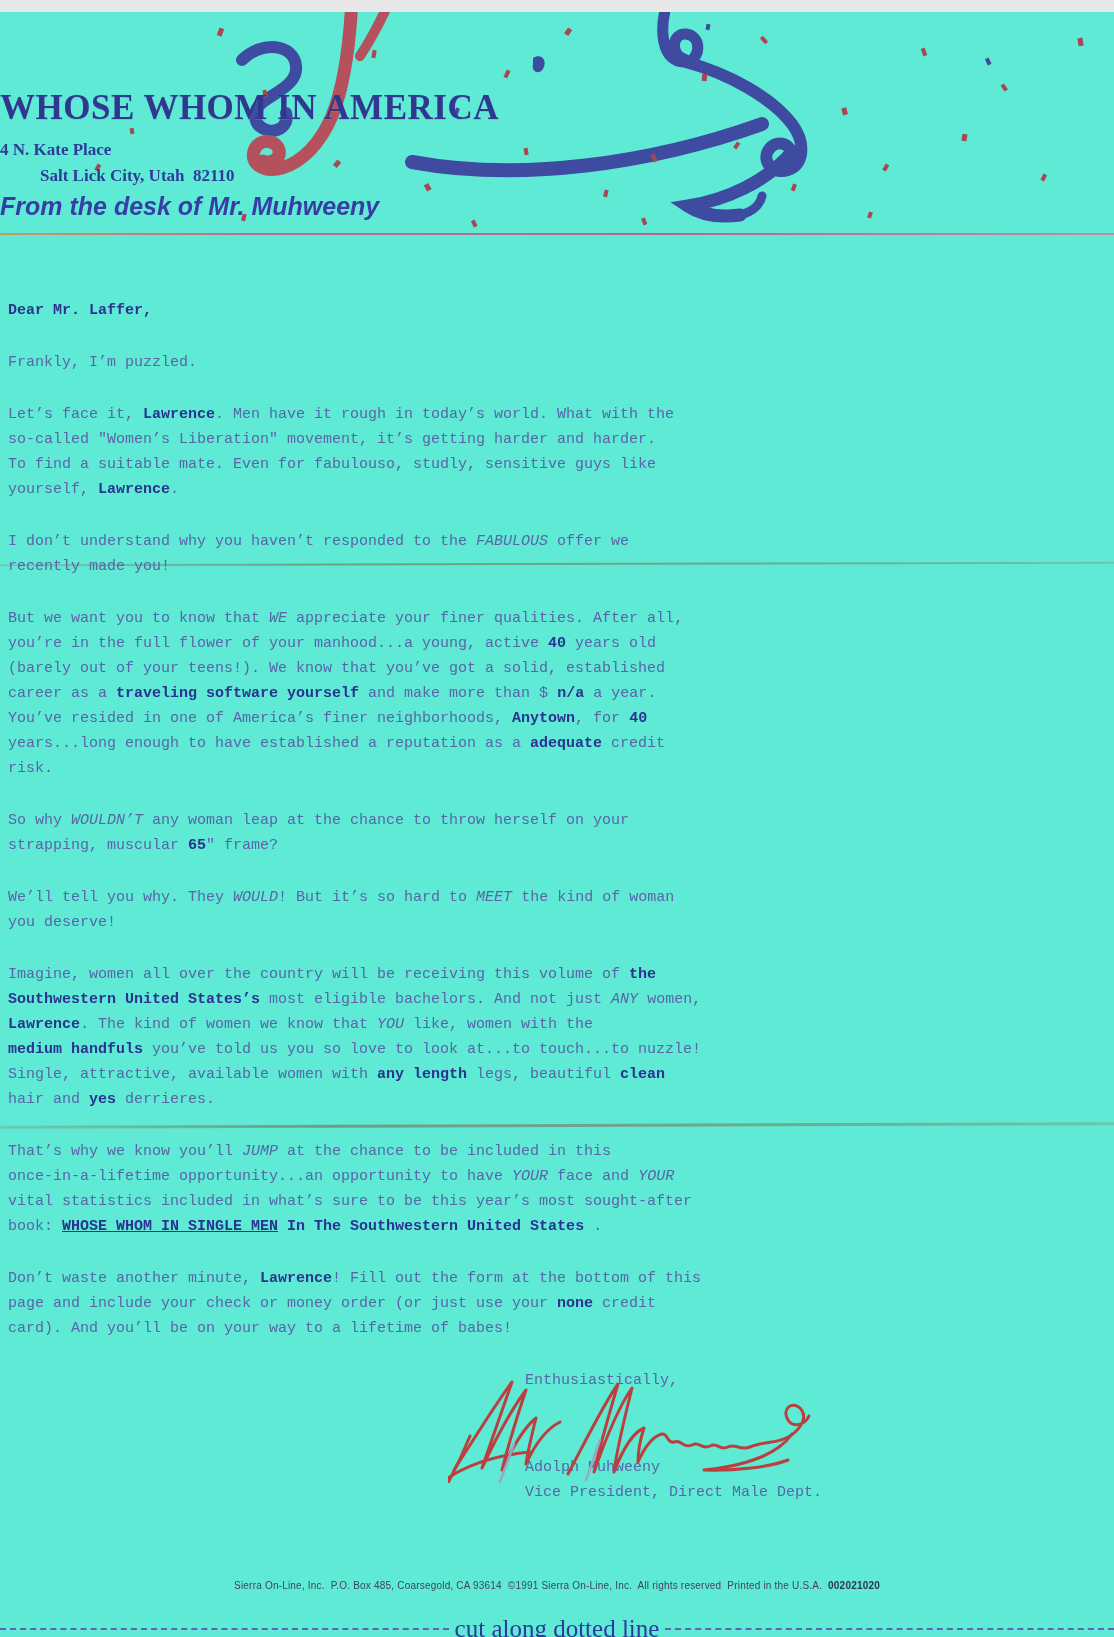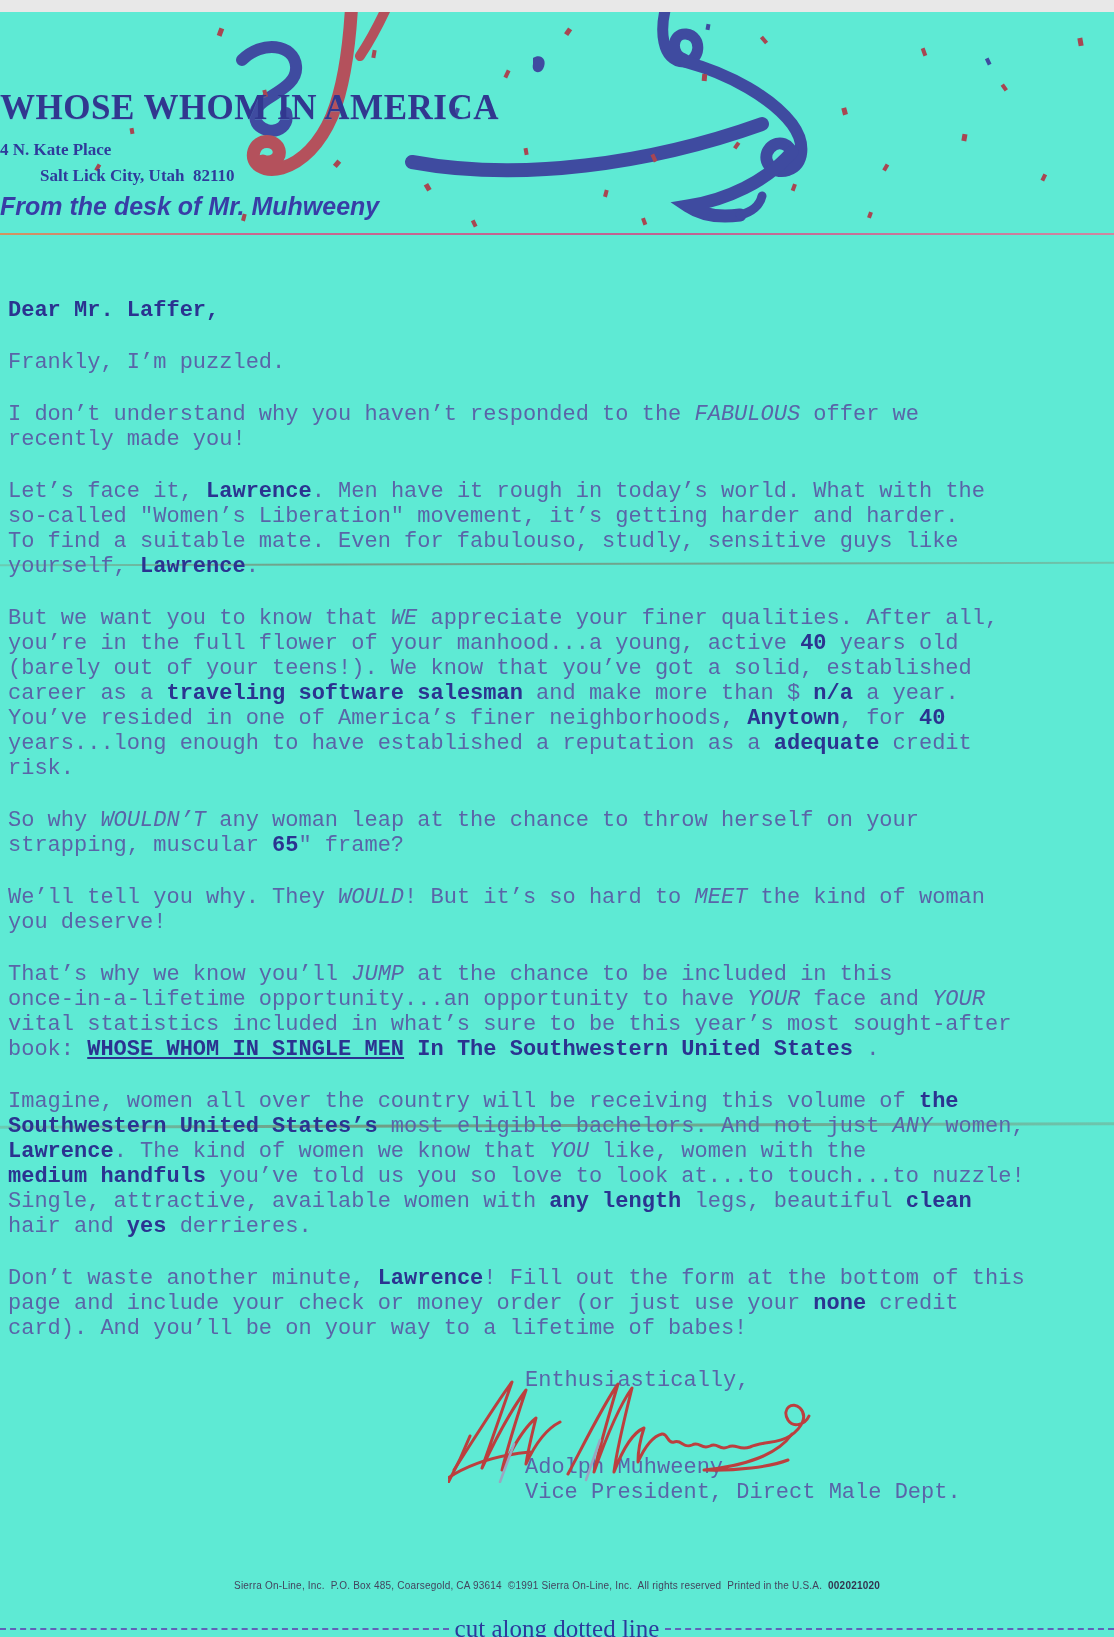--- a/index.html
+++ b/index.html
@@ -32,21 +32,21 @@
   }
   
   .crease{position:absolute;left:-10px;right:-10px;height:2px;
     background:linear-gradient(to right,rgba(140,118,88,.25),rgba(125,105,80,.6) 30%,rgba(125,105,80,.5) 70%,rgba(140,118,88,.3));}
   .crease1{top:551px;transform:rotate(-.12deg);}
   .crease2{top:1112px;transform:rotate(-.18deg);height:2.5px;}
   
   .letter-body{
     position:absolute;left:8px;top:286px;width:1078px;z-index:1;
     font-family:"Liberation Mono","DejaVu Sans Mono",monospace;
-    font-size:22px;line-height:25px;color:#5a64a8;
+    font-size:15px;line-height:25px;color:#5a64a8;
   }
   .para{margin:0 0 27px 0;white-space:pre-wrap;}
   .b{font-weight:bold;color:#2b3390;}
   .i{font-style:italic;}
   .bu{font-weight:bold;color:#2b3390;text-decoration:underline;}
   .closing{margin-left:517px;}
   .closing p{margin:0;white-space:pre;}
   .sig-spacer{height:62px;}
   .signature{position:absolute;left:448px;top:1366px;z-index:2;}
   
@@ -134,47 +134,47 @@
   <div class="desk-line">From the desk of Mr. Muhweeny</div>
   <div class="pink-rule"></div>
 
   <div class="crease crease1"></div>
   <div class="crease crease2"></div>
 
   <div class="letter-body">
     <div id="paragraphs">
         <p class="para"><span class="b">Dear Mr. Laffer,</span></p>
         <p class="para"><span>Frankly, I’m puzzled.</span></p>
-        <p class="para"><span>I don’t understand why you haven’t responded to the </span><span class="i">FABULOUS</span><span> offer we
-recently made you!</span></p>
         <p class="para"><span>Let’s face it, </span><span class="b">Lawrence</span><span>. Men have it rough in today’s world. What with the
 so-called "Women’s Liberation" movement, it’s getting harder and harder.
 To find a suitable mate. Even for fabulouso, studly, sensitive guys like
 yourself, </span><span class="b">Lawrence</span><span>.</span></p>
+        <p class="para"><span>I don’t understand why you haven’t responded to the </span><span class="i">FABULOUS</span><span> offer we
+recently made you!</span></p>
         <p class="para"><span>But we want you to know that </span><span class="i">WE</span><span> appreciate your finer qualities. After all,
 you’re in the full flower of your manhood...a young, active </span><span class="b">40</span><span> years old
 (barely out of your teens!). We know that you’ve got a solid, established
-career as a </span><span class="b">traveling software salesman</span><span> and make more than $ </span><span class="b">n/a</span><span> a year.
+career as a </span><span class="b">traveling software yourself</span><span> and make more than $ </span><span class="b">n/a</span><span> a year.
 You’ve resided in one of America’s finer neighborhoods, </span><span class="b">Anytown</span><span>, for </span><span class="b">40</span><span>
 years...long enough to have established a reputation as a </span><span class="b">adequate</span><span> credit
 risk.</span></p>
         <p class="para"><span>So why </span><span class="i">WOULDN’T</span><span> any woman leap at the chance to throw herself on your
 strapping, muscular </span><span class="b">65</span><span>" frame?</span></p>
         <p class="para"><span>We’ll tell you why. They </span><span class="i">WOULD</span><span>! But it’s so hard to </span><span class="i">MEET</span><span> the kind of woman
 you deserve!</span></p>
-        <p class="para"><span>That’s why we know you’ll </span><span class="i">JUMP</span><span> at the chance to be included in this
-once-in-a-lifetime opportunity...an opportunity to have </span><span class="i">YOUR</span><span> face and </span><span class="i">YOUR</span><span>
-vital statistics included in what’s sure to be this year’s most sought-after
-book: </span><span class="bu">WHOSE WHOM IN SINGLE MEN</span><span> </span><span class="b">In The Southwestern United States</span><span> .</span></p>
         <p class="para"><span>Imagine, women all over the country will be receiving this volume of </span><span class="b">the</span><span>
 </span><span class="b">Southwestern United States’s</span><span> most eligible bachelors. And not just </span><span class="i">ANY</span><span> women,
 </span><span class="b">Lawrence</span><span>. The kind of women we know that </span><span class="i">YOU</span><span> like, women with the
 </span><span class="b">medium handfuls</span><span> you’ve told us you so love to look at...to touch...to nuzzle!
 Single, attractive, available women with </span><span class="b">any length</span><span> legs, beautiful </span><span class="b">clean</span><span>
 hair and </span><span class="b">yes</span><span> derrieres.</span></p>
+        <p class="para"><span>That’s why we know you’ll </span><span class="i">JUMP</span><span> at the chance to be included in this
+once-in-a-lifetime opportunity...an opportunity to have </span><span class="i">YOUR</span><span> face and </span><span class="i">YOUR</span><span>
+vital statistics included in what’s sure to be this year’s most sought-after
+book: </span><span class="bu">WHOSE WHOM IN SINGLE MEN</span><span> </span><span class="b">In The Southwestern United States</span><span> .</span></p>
         <p class="para"><span>Don’t waste another minute, </span><span class="b">Lawrence</span><span>! Fill out the form at the bottom of this
 page and include your check or money order (or just use your </span><span class="b">none</span><span> credit
 card). And you’ll be on your way to a lifetime of babes!</span></p>
       </div>
     <div class="closing">
       <p>Enthusiastically,</p>
       <div class="sig-spacer"></div>
       <p>Adolph Muhweeny</p>
       <p>Vice President, Direct Male Dept.</p>
     </div>

